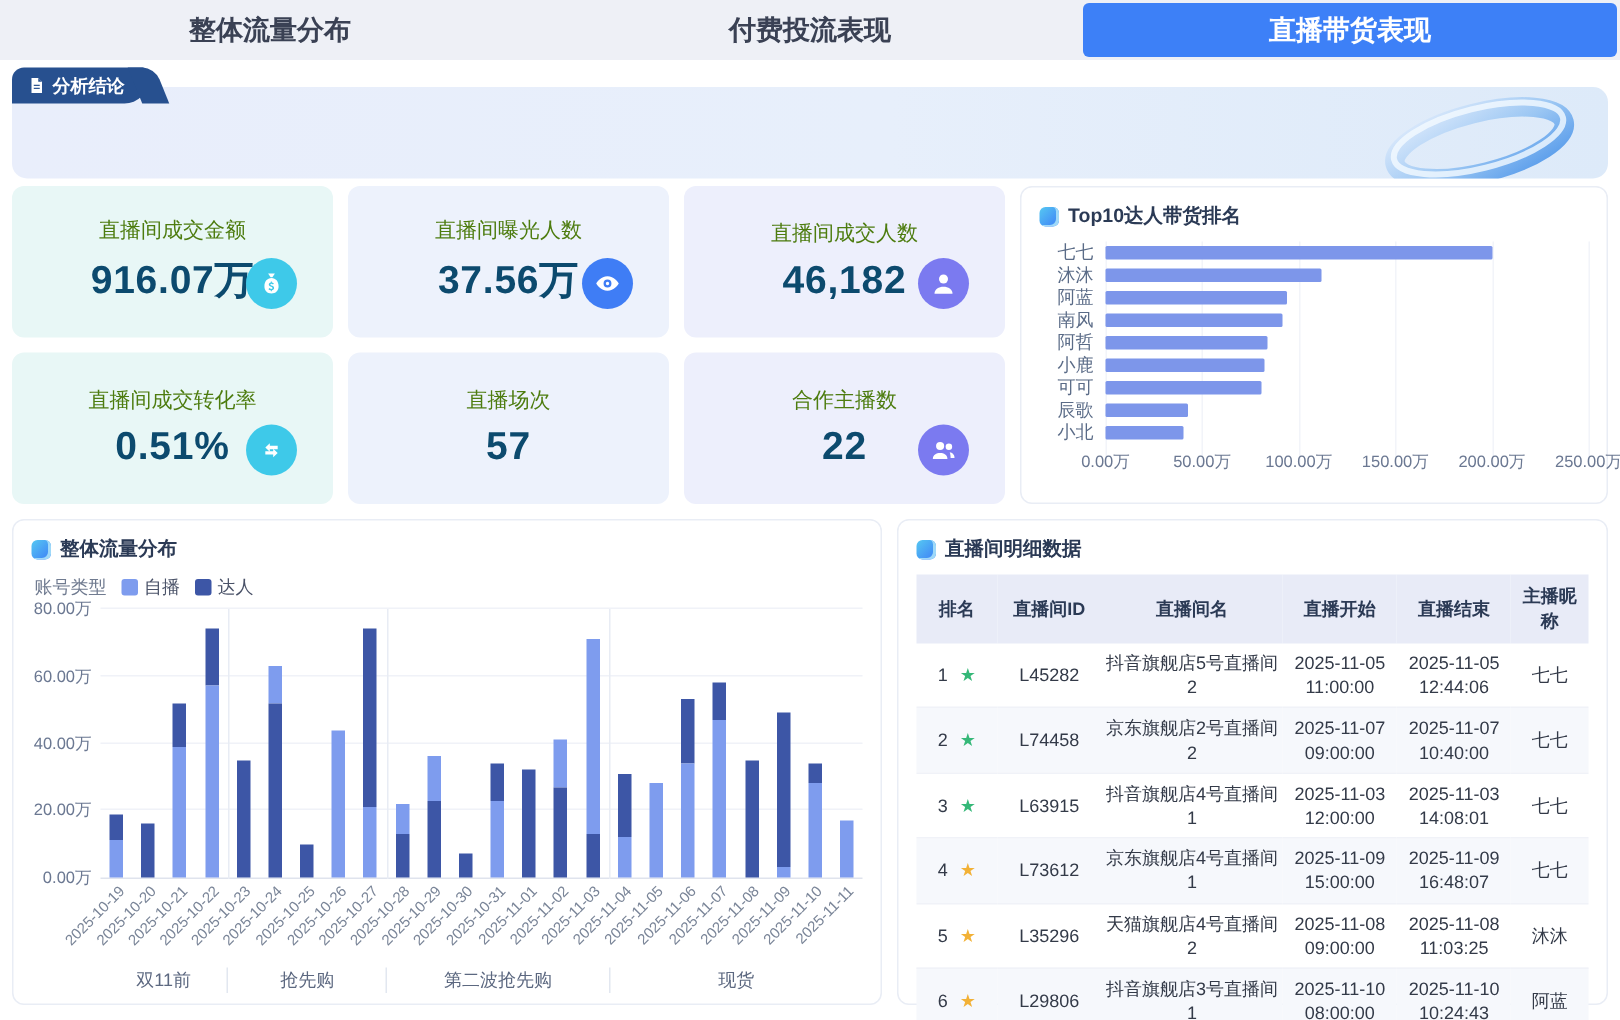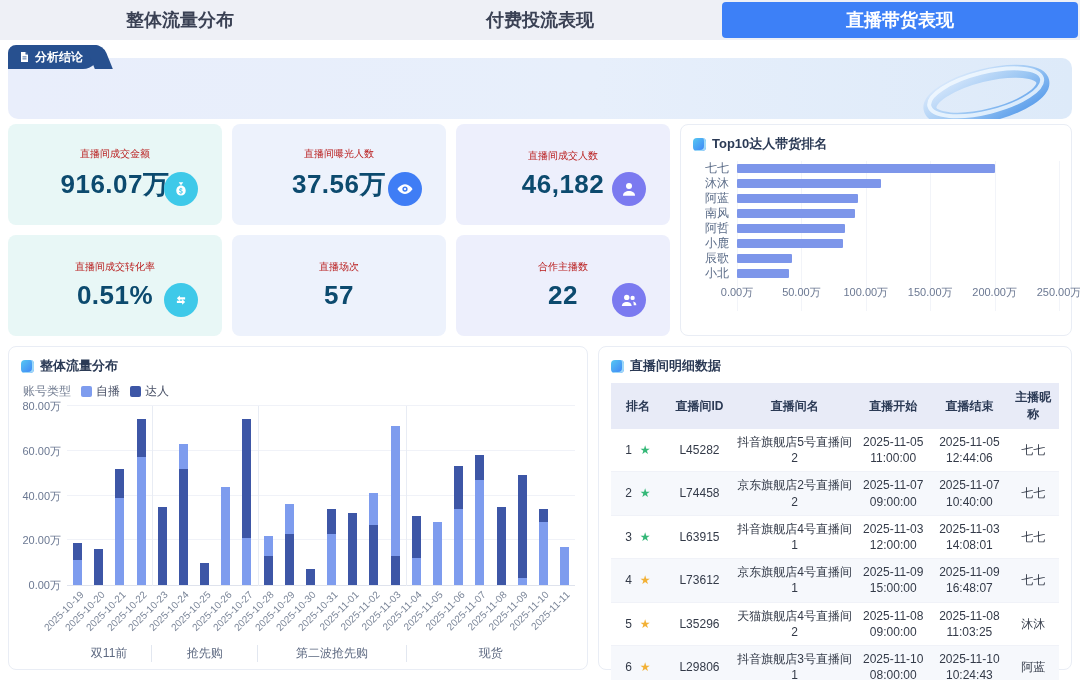--- a/index.html
+++ b/index.html
@@ -26,21 +26,21 @@
   
   .content { padding:0 8px; }
   .row1 { display:flex; gap:10px; margin-top:5px; }
   .row2 { display:flex; gap:10px; margin-top:10px; }
 
   
   .kpi-grid { width:662px; display:grid; grid-template-columns:repeat(3,1fr);
     grid-auto-rows:101px; gap:10px; }
   .kpi-card { position:relative; border-radius:8px; display:flex; flex-direction:column;
     align-items:center; justify-content:center; gap:6px; }
-  .kpi-label { font-size:10px; color:#b91c1c; }
+  .kpi-label { font-size:14px; color:#4d7c0f; }
   .kpi-value { font-size:26px; font-weight:700; color:#0c4a6e; letter-spacing:.5px; }
   .kpi-icon { position:absolute; right:24px; top:50%; margin-top:-3px; width:34px; height:34px;
     border-radius:50%; display:flex; align-items:center; justify-content:center; }
   .kpi-icon svg { width:18px; height:18px; fill:#fff; }
 
   
   .panel { background:#fff; border:1px solid #e9edf5; border-radius:8px; padding:10px 12px; }
   .panel-title { display:flex; align-items:center; gap:6px; font-size:13px; font-weight:700; color:#2b3a55; }
   .title-chip { width:13px; height:13px; border-radius:4px;
     background:linear-gradient(135deg,#56c8f2,#3d7ff7); box-shadow:-2px -1px 0 0 #9fd9f8 inset; }
@@ -229,20 +229,26 @@
           <div class="t10-row">
             <span class="t10-label">阿哲</span>
             <div class="t10-track">
               <div class="t10-bar" style="width: 33.6%;"></div>
             </div>
           </div>
           <div class="t10-row">
             <span class="t10-label">小鹿</span>
             <div class="t10-track">
               <div class="t10-bar" style="width: 32.8%;"></div>
+            </div>
+          </div>
+          <div class="t10-row">
+            <span class="t10-label">可可</span>
+            <div class="t10-track">
+              <div class="t10-bar" style="width: 32.4%;"></div>
             </div>
           </div>
           <div class="t10-row">
             <span class="t10-label">辰歌</span>
             <div class="t10-track">
               <div class="t10-bar" style="width: 17.2%;"></div>
             </div>
           </div>
           <div class="t10-row">
             <span class="t10-label">小北</span>

